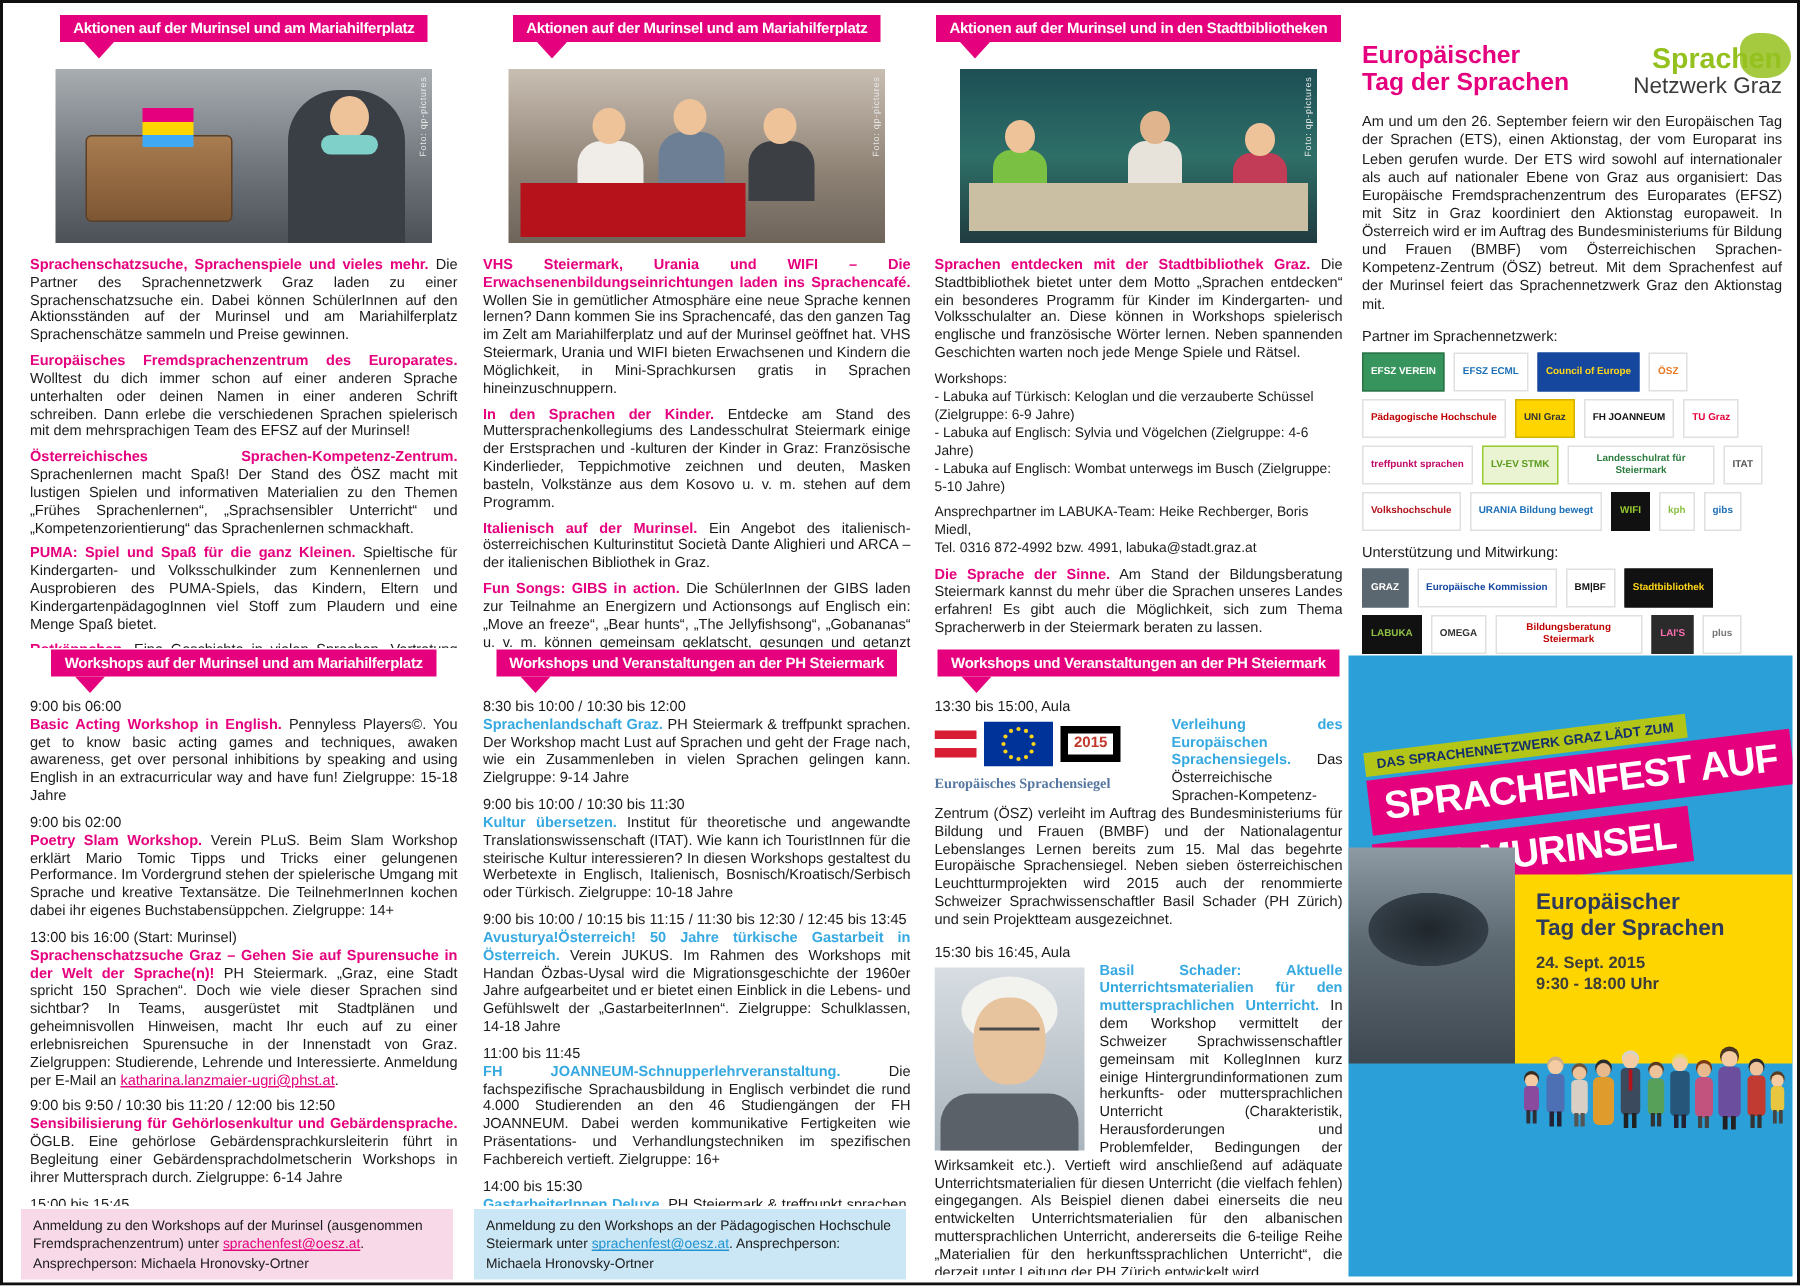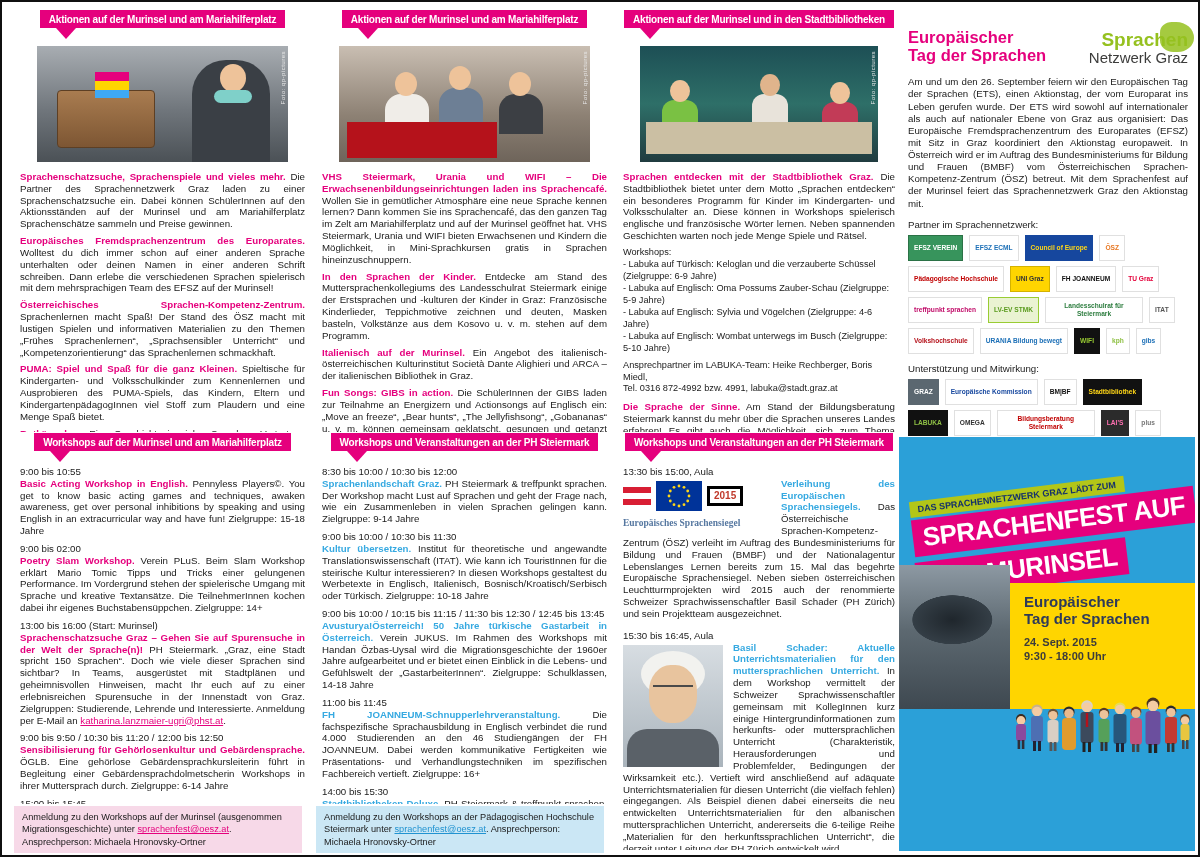--- a/index.html
+++ b/index.html
@@ -140,21 +140,20 @@
       <div class="k1"></div>
       <div class="k2"></div>
       <div class="k3"></div>
       <div class="table"></div>
       <span class="credit">Foto: qp-pictures</span>
     </div>
     <p class="sec"><span class="lead">Sprachen entdecken mit der Stadtbibliothek Graz.</span> <span>Die Stadtbibliothek bietet unter dem Motto „Sprachen entdecken“ ein besonderes Programm für Kinder im Kindergarten- und Volksschulalter an. Diese können in Workshops spielerisch englische und französische Wörter lernen. Neben spannenden Geschichten warten noch jede Menge Spiele und Rätsel.</span></p>
     <div class="wlist">
       <span class="wl">Workshops:</span>
       <span class="wli">- Labuka auf Türkisch: Keloglan und die verzauberte Schüssel (Zielgruppe: 6-9 Jahre)</span>
-      <span class="wli">- Labuka auf Englisch: Oma Possums Zauber-Schau (Zielgruppe: 5-9 Jahre)</span>
       <span class="wli">- Labuka auf Englisch: Sylvia und Vögelchen (Zielgruppe: 4-6 Jahre)</span>
       <span class="wli">- Labuka auf Englisch: Wombat unterwegs im Busch (Zielgruppe: 5-10 Jahre)</span>
     </div>
     <div class="contact">
       <span class="cl">Ansprechpartner im LABUKA-Team: Heike Rechberger, Boris Miedl,</span>
       <span class="cl">Tel. 0316 872-4992 bzw. 4991, labuka@stadt.graz.at</span>
     </div>
     <p class="sec"><span class="lead">Die Sprache der Sinne.</span> <span>Am Stand der Bildungsberatung Steiermark kannst du mehr über die Sprachen unseres Landes erfahren! Es gibt auch die Möglichkeit, sich zum Thema Spracherwerb in der Steiermark beraten zu lassen.</span></p>
   </div>
 
@@ -203,39 +202,39 @@
       <span class="logo" style="background:#e30613;color:#fff;border-color:#e30613">KLEINE Kinderzeitung</span>
       <span class="logo" style="background:#fff;color:#1d9cd8">radioigel</span>
     </div>
   </div>
 
   <div class="bcol" id="bc1">
     <div class="hdr-wrap">
       <div class="hdr">Workshops auf der Murinsel und am Mariahilferplatz</div>
     </div>
     <div style="height:12px"></div>
-    <div class="item"><span class="time">9:00 bis 10:55</span><span class="lead">Basic Acting Workshop in English.</span> <span>Pennyless Players©. You get to know basic acting games and techniques, awaken awareness, get over personal inhibitions by speaking and using English in an extracurricular way and have fun! Zielgruppe: 15-18 Jahre</span></div>
+    <div class="item"><span class="time">9:00 bis 06:00</span><span class="lead">Basic Acting Workshop in English.</span> <span>Pennyless Players©. You get to know basic acting games and techniques, awaken awareness, get over personal inhibitions by speaking and using English in an extracurricular way and have fun! Zielgruppe: 15-18 Jahre</span></div>
     <div class="item"><span class="time">9:00 bis 02:00</span><span class="lead">Poetry Slam Workshop.</span> <span>Verein PLuS. Beim Slam Workshop erklärt Mario Tomic Tipps und Tricks einer gelungenen Performance. Im Vordergrund stehen der spielerische Umgang mit Sprache und kreative Textansätze. Die TeilnehmerInnen kochen dabei ihr eigenes Buchstabensüppchen. Zielgruppe: 14+</span></div>
     <div class="item"><span class="time">13:00 bis 16:00 (Start: Murinsel)</span><span class="lead">Sprachenschatzsuche Graz – Gehen Sie auf Spurensuche in der Welt der Sprache(n)!</span> <span>PH Steiermark. „Graz, eine Stadt spricht 150 Sprachen“. Doch wie viele dieser Sprachen sind sichtbar? In Teams, ausgerüstet mit Stadtplänen und geheimnisvollen Hinweisen, macht Ihr euch auf zu einer erlebnisreichen Spurensuche in der Innenstadt von Graz. Zielgruppen: Studierende, Lehrende und Interessierte. Anmeldung per E-Mail an </span><a class="mlink">katharina.lanzmaier-ugri@phst.at</a><span>.</span></div>
     <div class="item"><span class="time">9:00 bis 9:50 / 10:30 bis 11:20 / 12:00 bis 12:50</span><span class="lead">Sensibilisierung für Gehörlosenkultur und Gebärdensprache.</span> <span>ÖGLB. Eine gehörlose Gebärdensprachkursleiterin führt in Begleitung einer Gebärdensprachdolmetscherin Workshops in ihrer Muttersprach durch. Zielgruppe: 6-14 Jahre</span></div>
     <div class="item">
         <span class="time">15:00 bis 15:45</span> 
       </div>
   </div>
 
   <div class="bcol" id="bc2">
     <div class="hdr-wrap">
       <div class="hdr">Workshops und Veranstaltungen an der PH Steiermark</div>
     </div>
     <div style="height:12px"></div>
     <div class="item"><span class="time">8:30 bis 10:00 / 10:30 bis 12:00</span><span class="lead-b">Sprachenlandschaft Graz.</span> <span>PH Steiermark &amp; treffpunkt sprachen. Der Workshop macht Lust auf Sprachen und geht der Frage nach, wie ein Zusammenleben in vielen Sprachen gelingen kann. Zielgruppe: 9-14 Jahre</span></div>
     <div class="item"><span class="time">9:00 bis 10:00 / 10:30 bis 11:30</span><span class="lead-b">Kultur übersetzen.</span> <span>Institut für theoretische und angewandte Translationswissenschaft (ITAT). Wie kann ich TouristInnen für die steirische Kultur interessieren? In diesen Workshops gestaltest du Werbetexte in Englisch, Italienisch, Bosnisch/Kroatisch/Serbisch oder Türkisch. Zielgruppe: 10-18 Jahre</span></div>
     <div class="item"><span class="time">9:00 bis 10:00 / 10:15 bis 11:15 / 11:30 bis 12:30 / 12:45 bis 13:45</span><span class="lead-b">Avusturya!Österreich! 50 Jahre türkische Gastarbeit in Österreich.</span> <span>Verein JUKUS. Im Rahmen des Workshops mit Handan Özbas-Uysal wird die Migrationsgeschichte der 1960er Jahre aufgearbeitet und er bietet einen Einblick in die Lebens- und Gefühlswelt der „GastarbeiterInnen“. Zielgruppe: Schulklassen, 14-18 Jahre</span></div>
     <div class="item"><span class="time">11:00 bis 11:45</span><span class="lead-b">FH JOANNEUM-Schnupperlehrveranstaltung.</span> <span>Die fachspezifische Sprachausbildung in Englisch verbindet die rund 4.000 Studierenden an den 46 Studiengängen der FH JOANNEUM. Dabei werden kommunikative Fertigkeiten wie Präsentations- und Verhandlungstechniken im spezifischen Fachbereich vertieft. Zielgruppe: 16+</span></div>
-    <div class="item"><span class="time">14:00 bis 15:30</span><span class="lead-b">Stadtbibliotheken Deluxe.</span> <span>PH Steiermark &amp; treffpunkt sprachen. Der Workshop zeigt auf, wie man die für Schulen anmietbare Ausstellung mit SchülerInnen auf der Primar- und Sekundarstufe einsetzen kann. Zielgruppe: Lehrende</span></div>
+    <div class="item"><span class="time">14:00 bis 15:30</span><span class="lead-b">GastarbeiterInnen Deluxe.</span> <span>PH Steiermark &amp; treffpunkt sprachen. Der Workshop zeigt auf, wie man die für Schulen anmietbare Ausstellung mit SchülerInnen auf der Primar- und Sekundarstufe einsetzen kann. Zielgruppe: Lehrende</span></div>
   </div>
 
   <div class="bcol" id="bc3">
     <div class="hdr-wrap">
       <div class="hdr">Workshops und Veranstaltungen an der PH Steiermark</div>
     </div>
     <div style="height:12px"></div>
     <div class="item">
       <span class="time">13:30 bis 15:00, Aula</span>
       <span class="siegel" style="float:left;width:148px;margin:3px 10px 2px 0;">
@@ -251,41 +250,41 @@
                 <circle cx="18" cy="23.7" r="1.4"></circle>
                 <circle cx="14.3" cy="20" r="1.4"></circle>
                 <circle cx="13" cy="15" r="1.4"></circle>
                 <circle cx="14.3" cy="10" r="1.4"></circle>
                 <circle cx="18" cy="6.3" r="1.4"></circle>
                 <circle cx="23" cy="5" r="1.4"></circle>
                 <circle cx="28" cy="6.3" r="1.4"></circle>
                 <circle cx="31.7" cy="10" r="1.4"></circle>
               </g>
             </svg>
-          <span class="year" style="font-size:10px;color:#c0392b;border:3px solid #000000;padding:1px 4px;font-weight:700;">2015</span>
+          <span class="year" style="font-size:10px;color:#c0392b;border:5px solid #000000;padding:1px 4px;font-weight:700;">2015</span>
         </span>
         <span class="siegel-cap" style="display:block;margin-top:7px;color:#5577a0;font-weight:700;font-size:9.5px;font-family:'Liberation Serif',serif;">Europäisches Sprachensiegel</span>
       </span>
       <span class="lead-b">Verleihung des Europäischen Sprachensiegels.</span> <span>Das Österreichische Sprachen-Kompetenz-Zentrum (ÖSZ) verleiht im Auftrag des Bundesministeriums für Bildung und Frauen (BMBF) und der Nationalagentur Lebenslanges Lernen bereits zum 15. Mal das begehrte Europäische Sprachensiegel. Neben sieben österreichischen Leuchtturmprojekten wird 2015 auch der renommierte Schweizer Sprachwissenschaftler Basil Schader (PH Zürich) und sein Projektteam ausgezeichnet.</span>
     </div>
     <div class="item" style="margin-top:10px;">
       <span class="time">15:30 bis 16:45, Aula</span>
       <span class="portrait" style="float:left;width:100px;height:122px;margin:3px 10px 2px 0;position:relative;background:linear-gradient(180deg,#d7dde2,#aab4bc);display:inline-block;overflow:hidden;">
         <span style="position:absolute;left:18px;top:6px;width:64px;height:46px;border-radius:50%;background:#f2f2ef;"></span>
         <span style="position:absolute;left:26px;top:20px;width:48px;height:58px;border-radius:45%;background:#e8c49e;"></span>
         <span style="position:absolute;left:30px;top:40px;width:40px;height:10px;border-top:2px solid #4a4a4a;"></span>
         <span style="position:absolute;left:4px;top:84px;width:92px;height:40px;border-radius:20px 20px 0 0;background:#5a6168;"></span>
       </span>
       <span class="lead-b">Basil Schader: Aktuelle Unterrichtsmaterialien für den muttersprachlichen Unterricht.</span> <span>In dem Workshop vermittelt der Schweizer Sprachwissenschaftler gemeinsam mit KollegInnen kurz einige Hintergrundinformationen zum herkunfts- oder muttersprachlichen Unterricht (Charakteristik, Herausforderungen und Problemfelder, Bedingungen der Wirksamkeit etc.). Vertieft wird anschließend auf adäquate Unterrichtsmaterialien für diesen Unterricht (die vielfach fehlen) eingegangen. Als Beispiel dienen dabei einerseits die neu entwickelten Unterrichtsmaterialien für den albanischen muttersprachlichen Unterricht, andererseits die 6-teilige Reihe „Materialien für den herkunftssprachlichen Unterricht“, die derzeit unter Leitung der PH Zürich entwickelt wird.</span>
     </div>
 
   </div>
 
   <div class="foot" id="f1">
-    <span>Anmeldung zu den Workshops auf der Murinsel (ausgenommen Migrationsgeschichte) unter </span><a class="mlink">sprachenfest@oesz.at</a><span>.  Ansprechperson: Michaela Hronovsky-Ortner</span>
+    <span>Anmeldung zu den Workshops auf der Murinsel (ausgenommen Fremdsprachenzentrum) unter </span><a class="mlink">sprachenfest@oesz.at</a><span>.  Ansprechperson: Michaela Hronovsky-Ortner</span>
   </div>
   <div class="foot" id="f2">
     <span>Anmeldung zu den Workshops an der Pädagogischen Hochschule Steiermark unter </span><a class="blink">sprachenfest@oesz.at</a><span>.  Ansprechperson: Michaela Hronovsky-Ortner</span>
   </div>
 
   <div class="ep">
     <div class="kicker">DAS SPRACHENNETZWERK GRAZ LÄDT ZUM</div>
     <div class="bl1">SPRACHENFEST AUF</div>
     <div class="bl2">DER MURINSEL</div>
     <div class="murinsel"></div>

